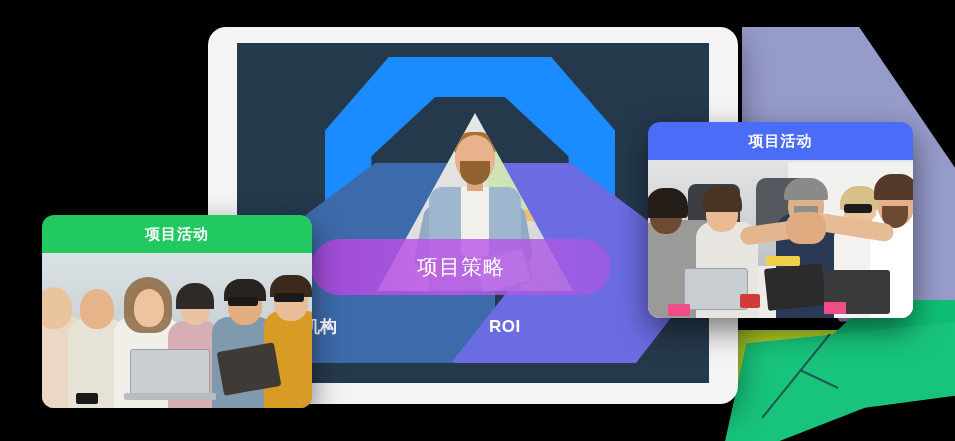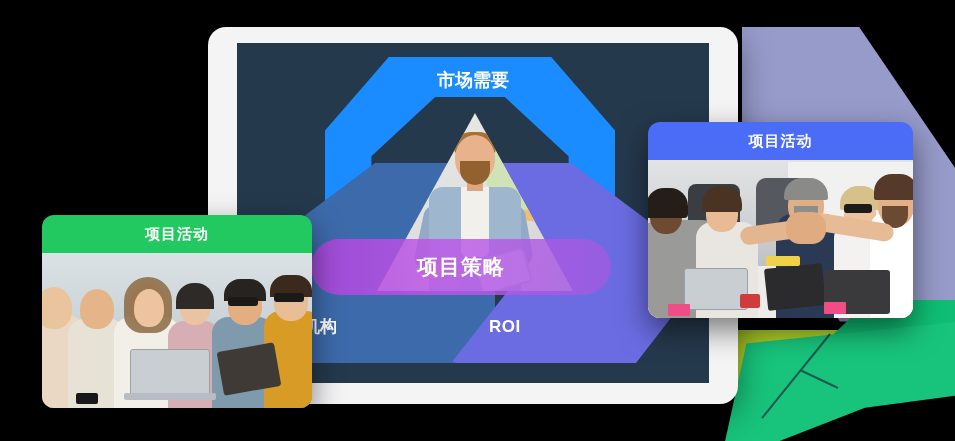--- a/index.html
+++ b/index.html
@@ -65,21 +65,21 @@
   .man .armL{position:absolute;left:4px;top:70px;width:26px;height:66px;border-radius:12px;background:#92aac6;transform:rotate(12deg);}
   .man .armR{position:absolute;left:88px;top:70px;width:26px;height:62px;border-radius:12px;background:#92aac6;transform:rotate(-10deg);}
   .man .handL{position:absolute;left:6px;top:128px;width:20px;height:16px;border-radius:8px;background:#e8b28c;}
   .man .tabletobj{position:absolute;left:62px;top:118px;width:48px;height:32px;border-radius:4px;background:#dfe2e6;
     border:2px solid #b9bec4;transform:rotate(-16deg);}
 
   
   .pill{position:absolute;left:74px;top:196px;width:300px;height:56px;border-radius:28px;
     background:linear-gradient(90deg, rgba(176,70,222,.86) 0%, rgba(190,86,232,.82) 45%, rgba(160,90,225,.80) 100%);
     display:flex;align-items:center;justify-content:center;}
-  .pill span{color:#fff;font-size:21px;font-weight:bold;letter-spacing:1px;}
+  .pill span{color:#fff;font-size:21px;font-weight:normal;letter-spacing:1px;}
 
   .lbl{position:absolute;color:#fff;font-weight:bold;white-space:nowrap;}
   .lbl-top{left:0;right:0;top:25px;text-align:center;font-size:18px;}
   .lbl-bl{left:32px;top:272px;font-size:17px;}
   .lbl-br{left:252px;top:274px;font-size:17px;letter-spacing:.5px;}
 
   
   .card{position:absolute;border-radius:12px;overflow:hidden;
     box-shadow:0 12px 30px rgba(0,0,0,.5);}
   .card-head{height:38px;display:flex;align-items:center;justify-content:center;}
@@ -138,21 +138,20 @@
               <div class="beard"></div>
             <div class="handL"></div>
             <div class="tabletobj"></div>
           </div>
         </div>
 
         <div class="pill">
           <span>项目策略</span>
         </div>
 
-        <div class="lbl lbl-top">市场需要</div>
         <div class="lbl lbl-bl">负责机构</div>
         <div class="lbl lbl-br">ROI</div>
       </div>
 
     </div>
   </div>
 
   <div class="card card-left">
     <div class="card-head">
       <span>项目活动</span>

